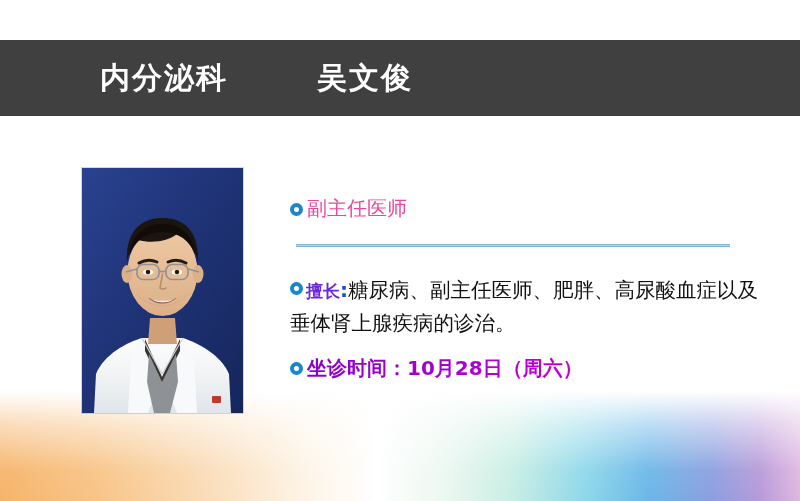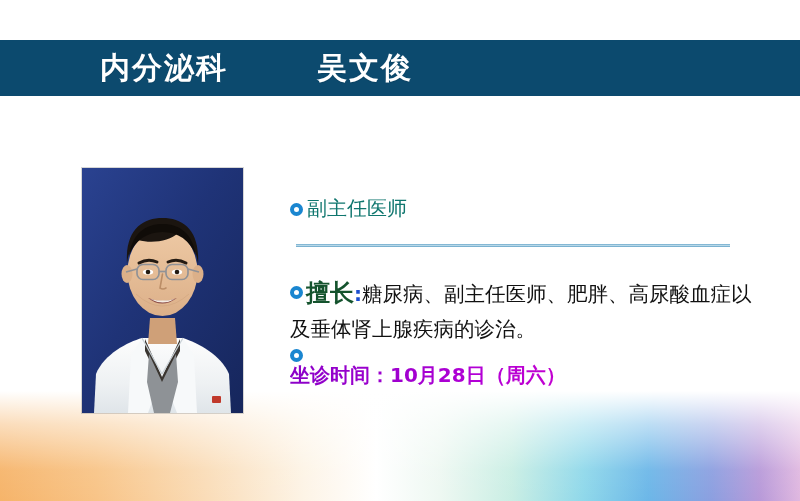--- a/index.html
+++ b/index.html
@@ -56,22 +56,22 @@
         #5fa9e6 83%,
         #8a95dd 91%,
         #c4a4dd 100%);
     opacity:0.95;
   }
 
   
   #header-bar {
     position:absolute;
     left:0; top:40px;
-    width:800px; height:56px;
-    background:#0c4a6e;
+    width:800px; height:76px;
+    background:#404040;
     display:flex;
     align-items:center;
   }
   .header-text {
     color:#ffffff;
     font-family:"DejaVu Serif", serif;
     font-weight:bold;
     font-size:30px;
     letter-spacing:2px;
     line-height:1;
@@ -108,21 +108,21 @@
     border:4px solid #1a86d0;
     border-radius:50%;
     margin-top:7px;
     margin-right:4px;
   }
   .ring-bullet.purple { border-color:#1a86d0; }
 
   #title-line {
     font-family:"DejaVu Serif", serif;
     font-size:20px;
-    color:#0f766e;
+    color:#ec4899;
     line-height:1.25;
   }
 
   #divider {
     position:absolute;
     left:296px; top:244px;
     width:434px; height:3px;
     background:linear-gradient(to bottom, #6ba8cb 0%, #b7d8e8 50%, #5e9ec4 100%);
   }
 
@@ -133,41 +133,40 @@
     width:470px;
   }
   #specialty-text {
     font-family:"DejaVu Serif", serif;
     font-size:20.5px;
     line-height:1.62;
     color:#111111;
     text-indent:0;
   }
   .kw-magenta {
-    color:#14532d;
+    color:#6d28d9;
     font-weight:bold;
     font-family:"DejaVu Sans", sans-serif;
-    font-size:24px;
+    font-size:17px;
     margin-top:28px;
   }
   .kw-colon {
     color:#1a4ed0;
     font-weight:bold;
     font-family:"DejaVu Sans", sans-serif;
     font-size:20px;
   }
 
   
   #time-block {
     position:absolute;
-    left:290px; top:342px;
+    left:290px; top:355px;
     width:470px;
     display:flex;
     align-items:flex-start;
-    flex-direction:column;
   }
   #time-text {
     font-family:"DejaVu Sans", sans-serif;
     font-weight:bold;
     font-size:20px;
     line-height:1.35;
     background:linear-gradient(to right, #8b00c8 0%, #a000cf 40%, #b400d6 70%, #c400cf 100%);
     -webkit-background-clip:text;
     background-clip:text;
     color:#a300cc;

